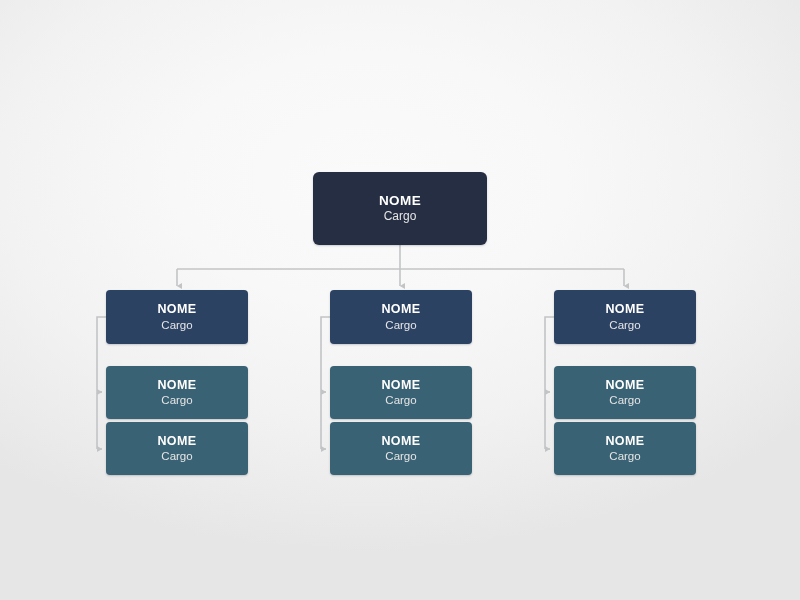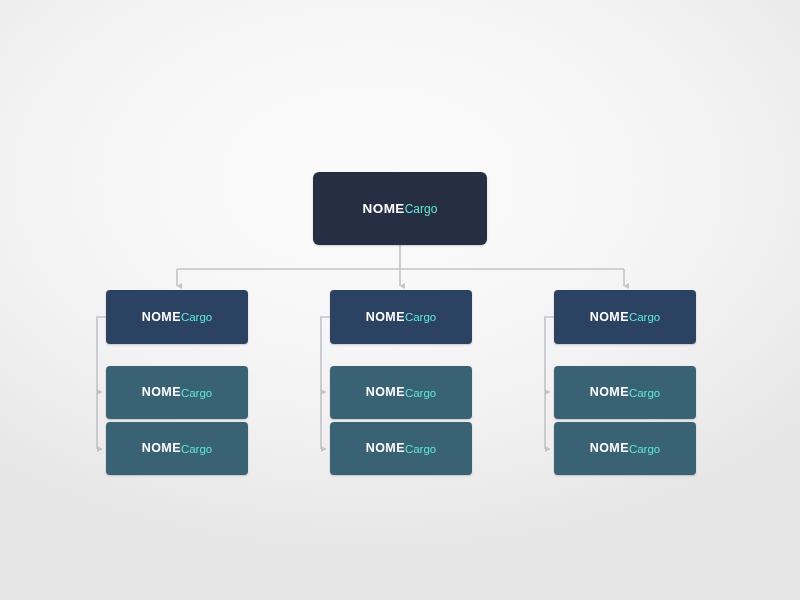--- a/index.html
+++ b/index.html
@@ -37,41 +37,41 @@
     height: 600px;
     pointer-events: none;
   }
 
   
   .node {
     position: absolute;
     box-sizing: border-box;
     border-radius: 4px;
     display: flex;
-    flex-direction: row;
+    flex-direction: column;
     align-items: center;
     justify-content: center;
     color: #ffffff;
     text-align: center;
     box-shadow: 0 1px 2px rgba(40, 45, 60, 0.22);
   }
 
   .node .nm {
     font-size: 12.5px;
     font-weight: bold;
     letter-spacing: 0.4px;
     line-height: 1.15;
     color: #ffffff;
   }
   .node .cg {
     font-size: 11.5px;
     font-weight: normal;
     line-height: 1.25;
     margin-top: 1px;
-    color: #5eead4;
+    color: #e5e5e5;
   }
 
   
   .node.root {
     left: 313px;
     top: 172px;
     width: 174px;
     height: 73px;
     background: #252e43;
     border-radius: 6px;

